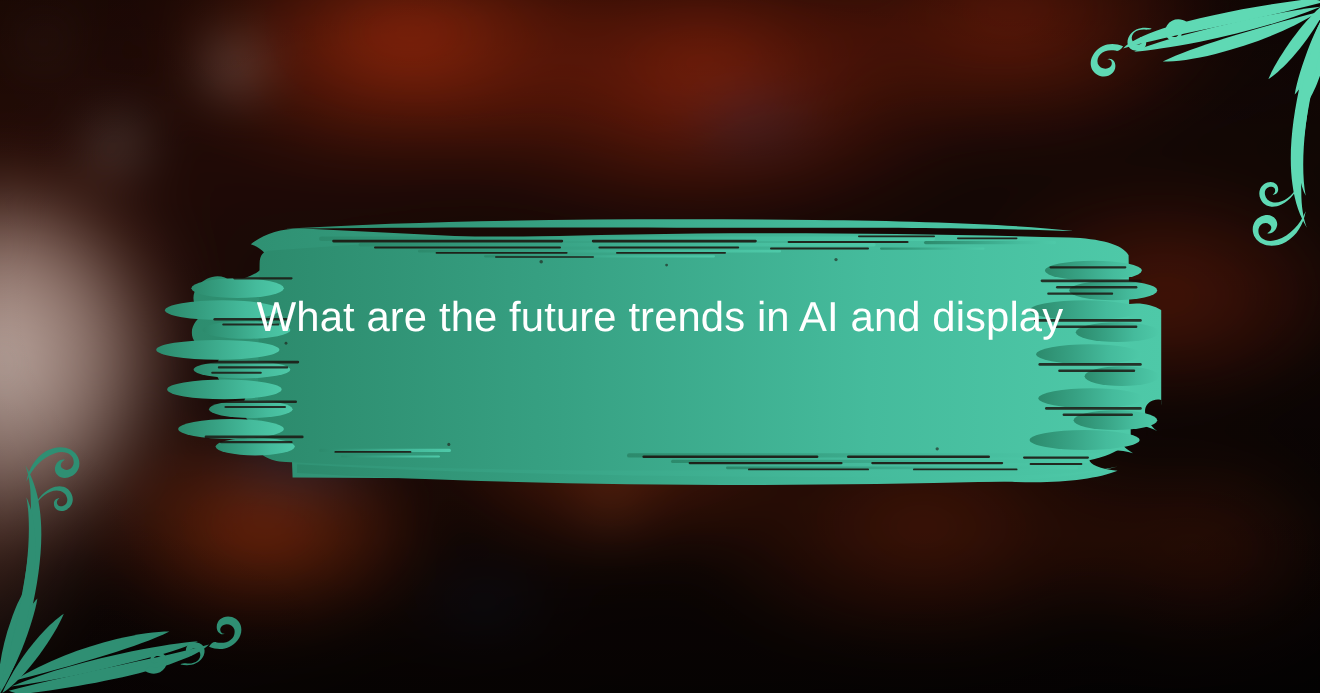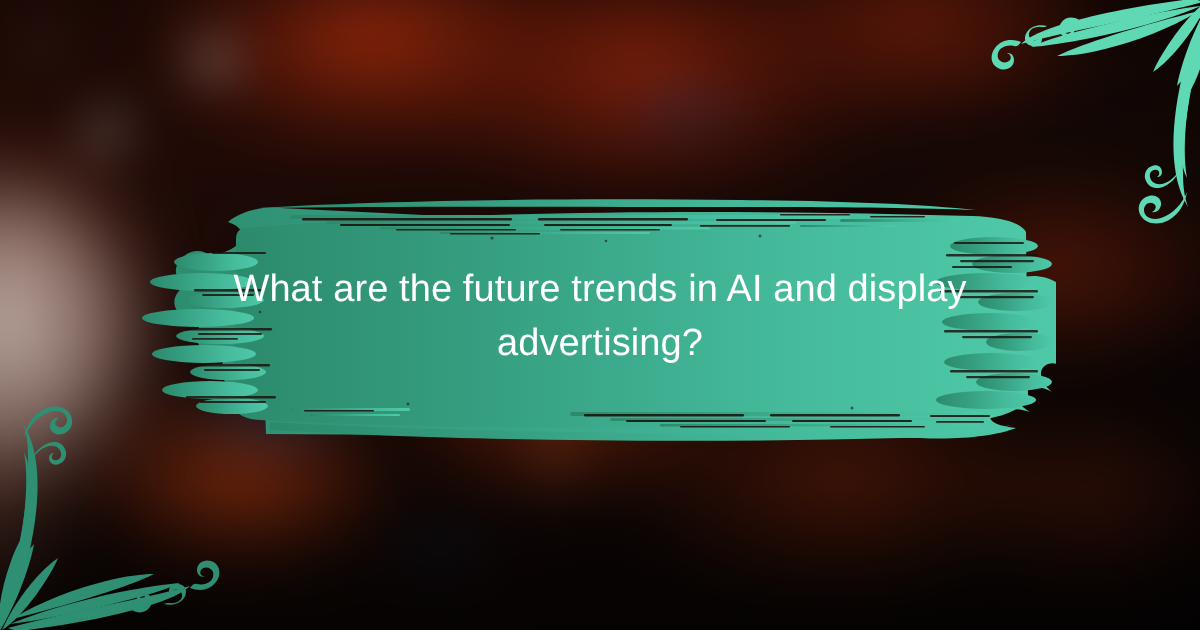--- a/index.html
+++ b/index.html
@@ -303,16 +303,15 @@
         <circle cx="620" cy="50" r="1.5"></circle>
         <circle cx="268" cy="218" r="1.4"></circle>
         <circle cx="712" cy="222" r="1.5"></circle>
         <circle cx="120" cy="126" r="1.3"></circle>
       </g>
     </svg>
   </div>
 
   <div class="headline">
     <span class="line">What are the future trends in AI and display</span>
-    <span class="line">advertising?</span>
   </div>
 
 </div>
 
 </body></html>

